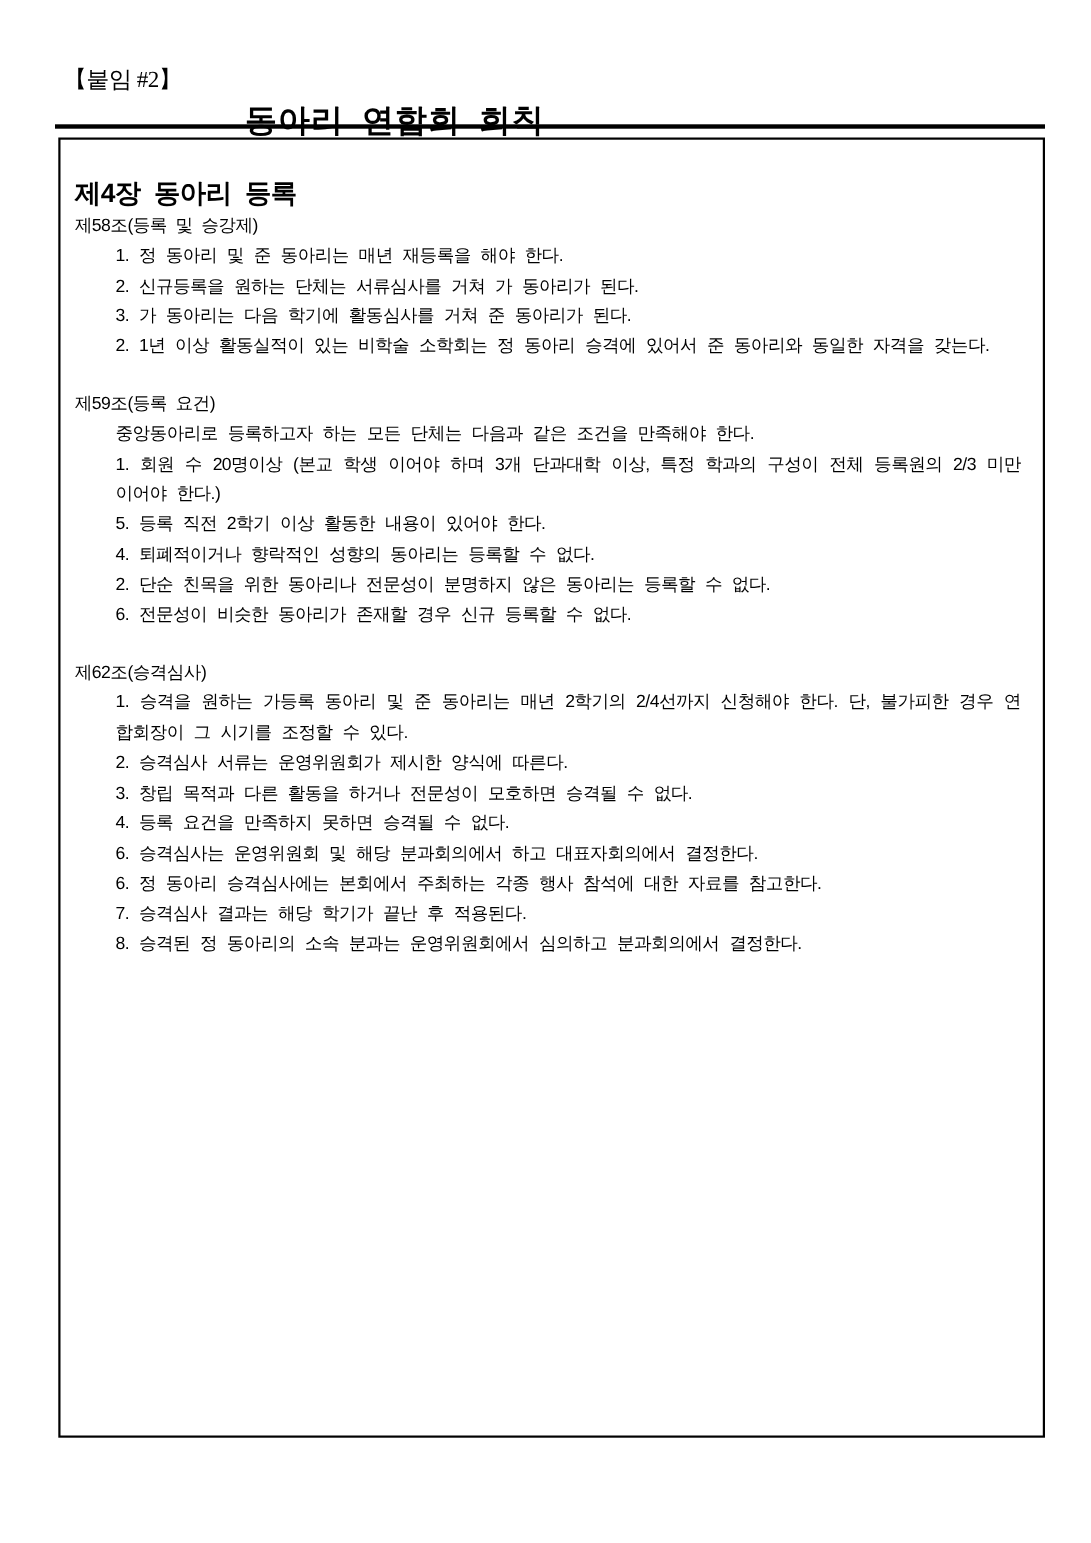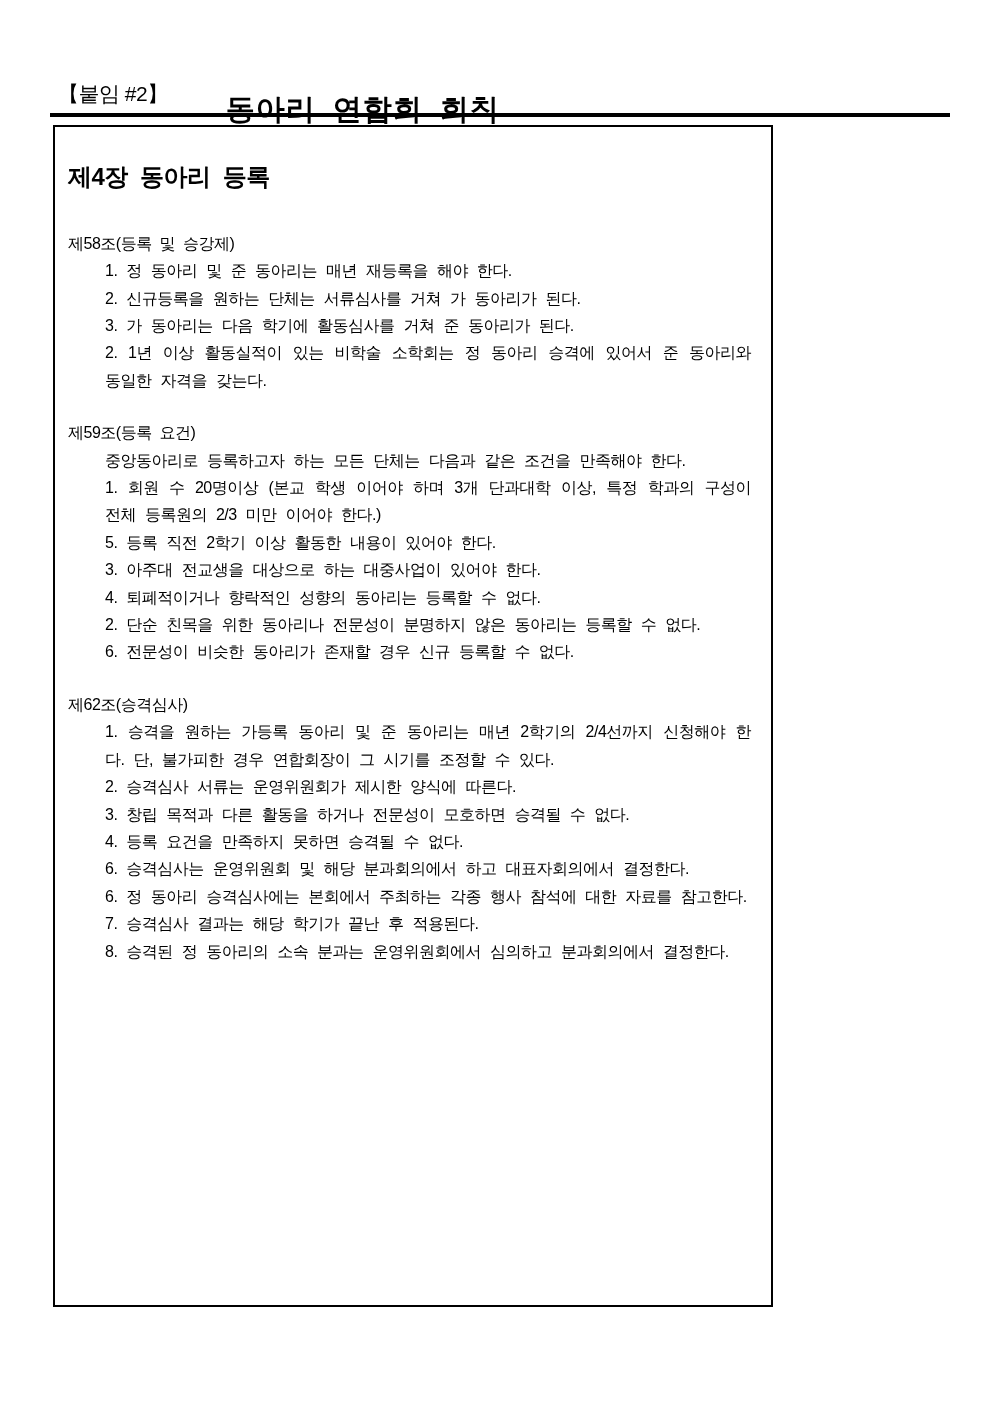--- a/index.html
+++ b/index.html
@@ -10,22 +10,23 @@
     position: relative;
     font-family: "Liberation Sans", "DejaVu Sans", sans-serif;
     color: #000000;
     overflow: hidden;
   }
   .doc-header {
     position: absolute;
     left: 58px;
     top: 58px;
     display: flex;
-    align-items: center;
+    align-items: flex-start;
     white-space: nowrap;
+    font-family: Liberation Serif, serif;
   }
   .attachment-label {
     font-size: 21px;
     font-weight: 500;
     letter-spacing: -0.5px;
   }
   .doc-title {
     margin-left: 58px;
     font-size: 29px;
     font-weight: 700;
@@ -38,35 +39,35 @@
     left: 50px;
     top: 113px;
     width: 900px;
     height: 4px;
     background: #000000;
   }
   .content-box {
     position: absolute;
     left: 53px;
     top: 125px;
-    width: 720px;
+    width: 897px;
     height: 1182px;
     border: 2px solid #000000;
     background: #ffffff;
     padding: 0 18px 0 13px;
   }
   .chapter-title {
     margin-top: 36px;
     font-size: 24px;
     font-weight: 700;
     letter-spacing: -0.5px;
     word-spacing: 6px;
     line-height: 1.2;
   }
-  .sections { margin-top: 38px; }
+  .sections { }
   .section { margin-top: 25px; }
   .section:first-child { margin-top: 0; }
   .section-heading {
     font-size: 16px;
     line-height: 27.4px;
     letter-spacing: -0.5px;
     word-spacing: 4px;
   }
   .section-intro, .clause-item {
     margin-left: 37px;
@@ -97,21 +98,20 @@
         <div class="clause-item">1. 정 동아리 및 준 동아리는 매년 재등록을 해야 한다.</div>
         <div class="clause-item">2. 신규등록을 원하는 단체는 서류심사를 거쳐 가 동아리가 된다.</div>
         <div class="clause-item">3. 가 동아리는 다음 학기에 활동심사를 거쳐 준 동아리가 된다.</div>
         <div class="clause-item">2. 1년 이상 활동실적이 있는 비학술 소학회는 정 동아리 승격에 있어서 준 동아리와 동일한 자격을 갖는다.</div>
       </div>
       <div class="section">
         <div class="section-heading">제59조(등록 요건)</div>
         <div class="section-intro">중앙동아리로 등록하고자 하는 모든 단체는 다음과 같은 조건을 만족해야 한다.</div>
         <div class="clause-item">1. 회원 수 20명이상 (본교 학생 이어야 하며 3개 단과대학 이상, 특정 학과의 구성이 전체 등록원의 2/3 미만 이어야 한다.)</div>
         <div class="clause-item">5. 등록 직전 2학기 이상 활동한 내용이 있어야 한다.</div>
-        <div class="clause-item">3. 아주대 전교생을 대상으로 하는 대중사업이 있어야 한다.</div>
         <div class="clause-item">4. 퇴폐적이거나 향락적인 성향의 동아리는 등록할 수 없다.</div>
         <div class="clause-item">2. 단순 친목을 위한 동아리나 전문성이 분명하지 않은 동아리는 등록할 수 없다.</div>
         <div class="clause-item">6. 전문성이 비슷한 동아리가 존재할 경우 신규 등록할 수 없다.</div>
       </div>
       <div class="section">
         <div class="section-heading">제62조(승격심사)</div>
         <div class="clause-item">1. 승격을 원하는 가등록 동아리 및 준 동아리는 매년 2학기의 2/4선까지 신청해야 한다. 단, 불가피한 경우 연합회장이 그 시기를 조정할 수 있다.</div>
         <div class="clause-item">2. 승격심사 서류는 운영위원회가 제시한 양식에 따른다.</div>
         <div class="clause-item">3. 창립 목적과 다른 활동을 하거나 전문성이 모호하면 승격될 수 없다.</div>
         <div class="clause-item">4. 등록 요건을 만족하지 못하면 승격될 수 없다.</div>

